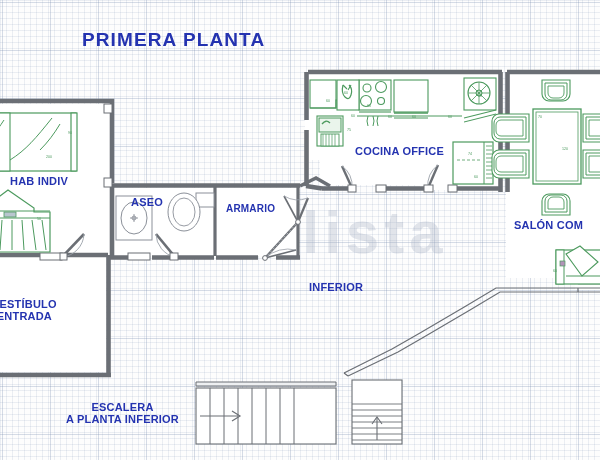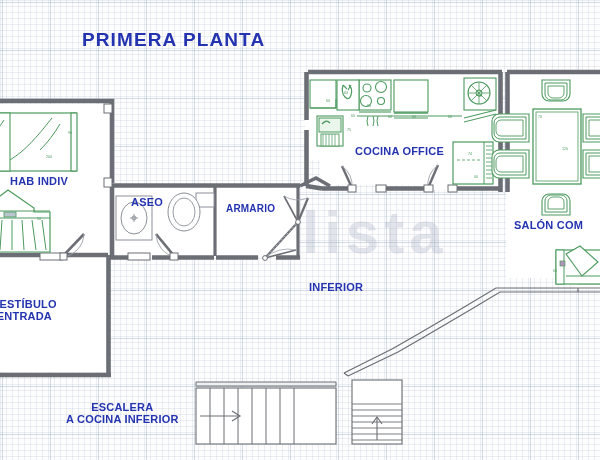--- a/index.html
+++ b/index.html
@@ -329,14 +329,14 @@
 
   <div class="lbl" id="title" style="left: 82px; top: 29px;">PRIMERA PLANTA</div>
 
   <div class="lbl room-lbl" style="left:10px;top:175px;">HAB INDIV</div>
   <div class="lbl room-lbl" style="left:131px;top:196px;">ASEO</div>
   <div class="lbl small-lbl" style="left:226px;top:203px;">ARMARIO</div>
   <div class="lbl room-lbl" style="left:355px;top:145px;">COCINA OFFICE</div>
   <div class="lbl room-lbl" style="left:514px;top:219px;">SALÓN COM</div>
   <div class="lbl room-lbl" style="left:309px;top:281px;">INFERIOR</div>
   <div class="lbl room-lbl" style="left:-8px;top:298px;"><div>VESTÍBULO</div><div>ENTRADA</div></div>
-  <div class="lbl room-lbl" style="left:18px;top:401px;margin-left:48px;"><div>ESCALERA</div><div>A COCINA INFERIOR</div></div>
+  <div class="lbl room-lbl" style="left:18px;top:401px;margin-left:48px;"><div>ESCALERA</div><div>A PLANTA INFERIOR</div></div>
 </div>
 
 </body></html>

